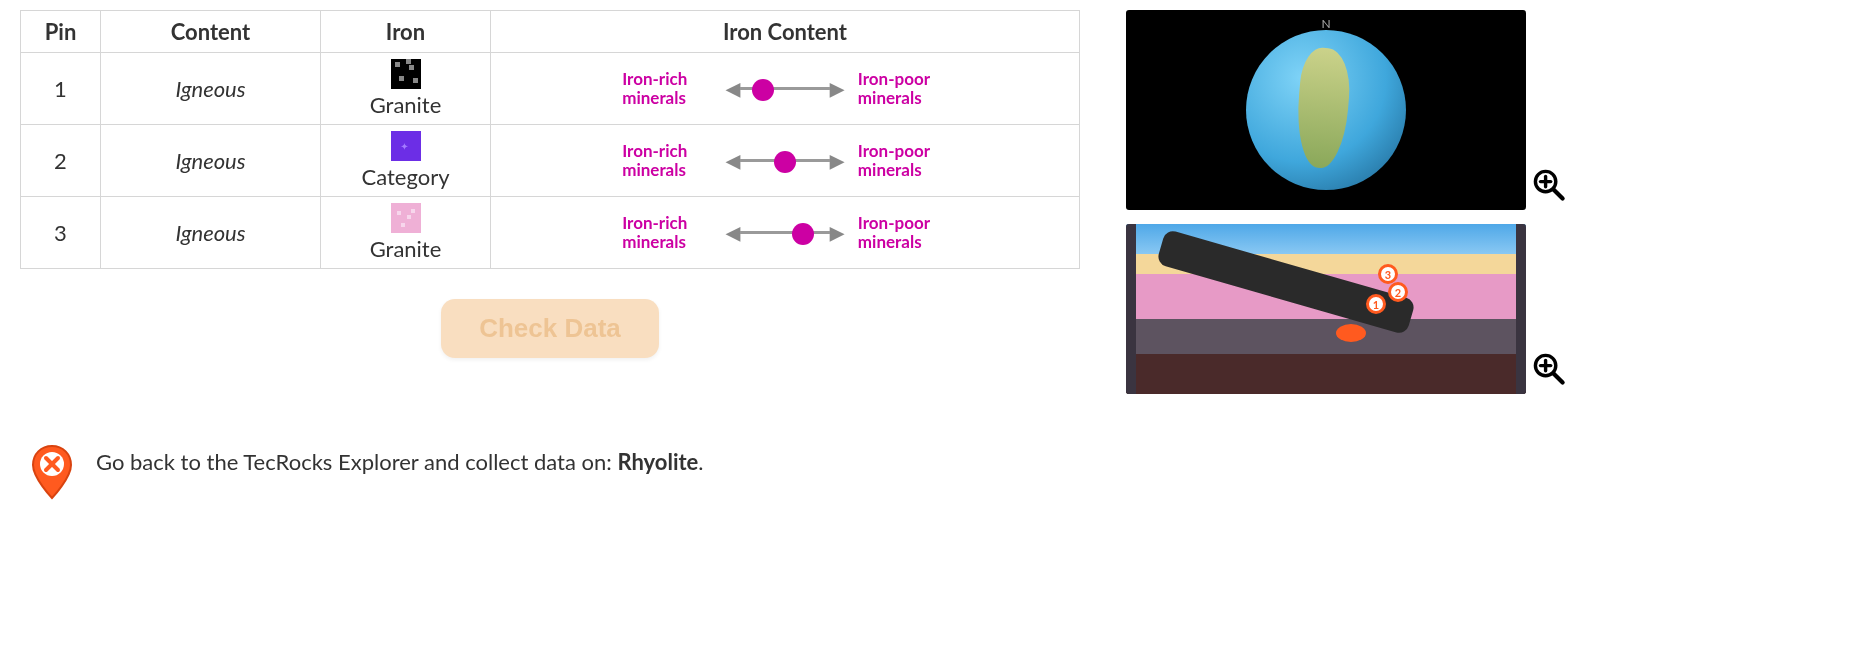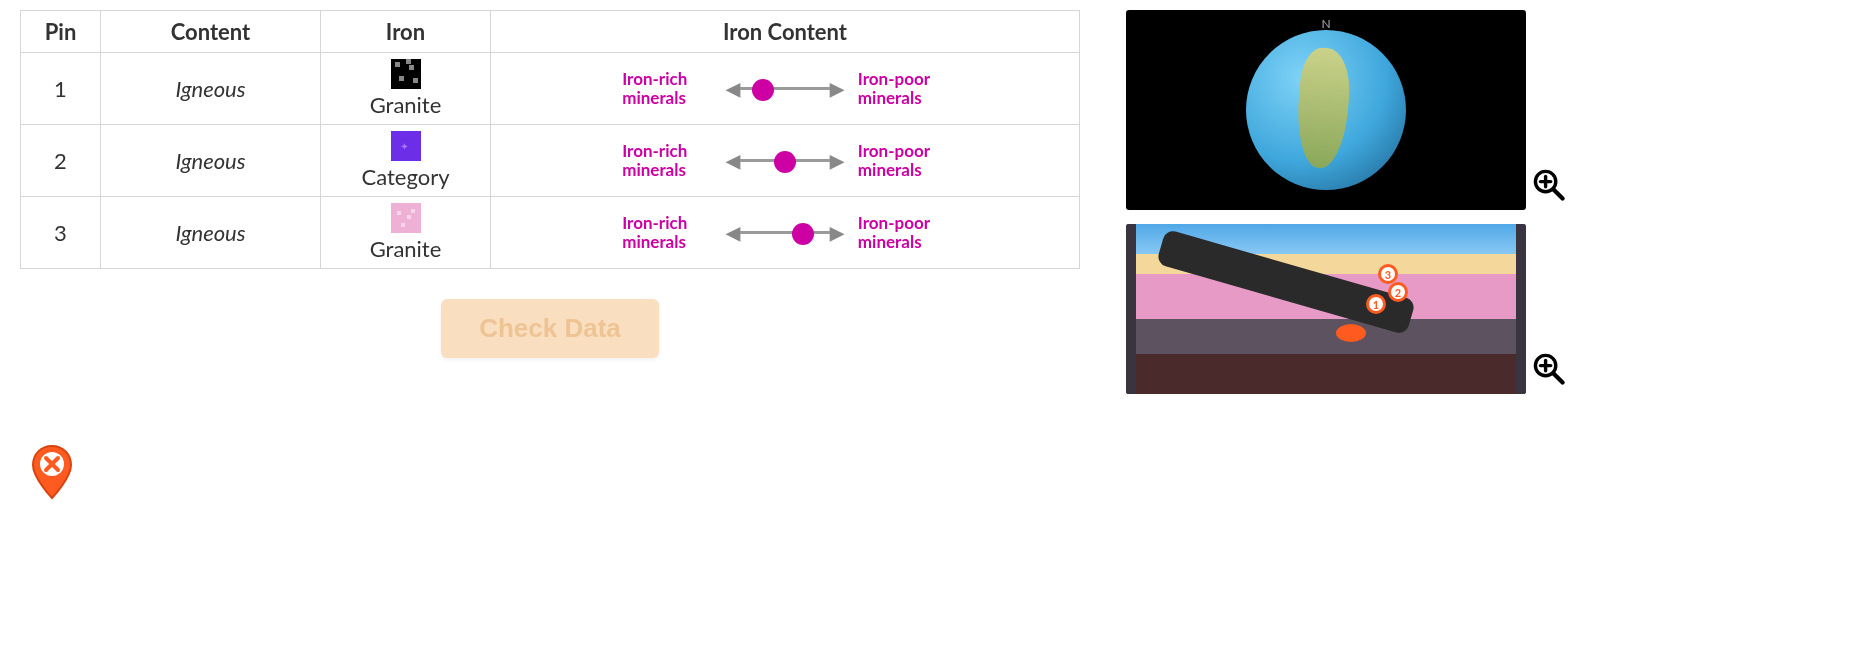--- a/index.html
+++ b/index.html
@@ -48,21 +48,21 @@
   .iron-wrap{display:flex;align-items:center;justify-content:center;gap:14px;color:#cc00a3;font-weight:700;font-size:17px;line-height:1.1;}
   .iron-label{text-align:left;width:90px;}
   .slider{display:flex;align-items:center;position:relative;}
   .arrow-l,.arrow-r{color:#888;font-size:18px;}
   .track{width:90px;height:0;border-top:3px solid #9a9a9a;position:relative;}
   .dot{width:22px;height:22px;border-radius:50%;background:#cc00a3;position:absolute;top:-11px;}
 
   .check-btn{
     display:block;margin:30px auto 0 auto;
     background:#f9dec0;color:#eec494;
-    border:none;border-radius:6px;
+    border:none;border-radius:14px;
     font-size:26px;font-weight:700;
     padding:14px 38px;cursor:default;
     box-shadow:0 2px 4px rgba(0,0,0,.06);
   }
 
   .thumb-wrap{position:relative;}
   .thumb{
     width:400px;display:block;border-radius:3px;overflow:hidden;
     position:relative;
   }
@@ -258,14 +258,17 @@
 <div class="feedback">
   <div class="fb-icon">
     <svg class="map-pin" viewBox="0 0 44 56">
       <path d="M22 2 C11 2 3 10 3 21 C3 34 22 54 22 54 C22 54 41 34 41 21 C41 10 33 2 22 2 Z" fill="#ff5a1f" stroke="#d9430f" stroke-width="2"></path>
       <circle cx="22" cy="20" r="12" fill="#fff"></circle>
       <line x1="16" y1="14" x2="28" y2="26" stroke="#ff5a1f" stroke-width="4" stroke-linecap="round"></line>
       <line x1="28" y1="14" x2="16" y2="26" stroke="#ff5a1f" stroke-width="4" stroke-linecap="round"></line>
     </svg>
   </div>
   <div class="fb-text">
+    <p>
+      <span>Go back to the TecRocks Explorer and collect data on: </span><strong>Rhyolite</strong><span>.</span>
+    </p>
   </div>
 </div>
 
 </body></html>

